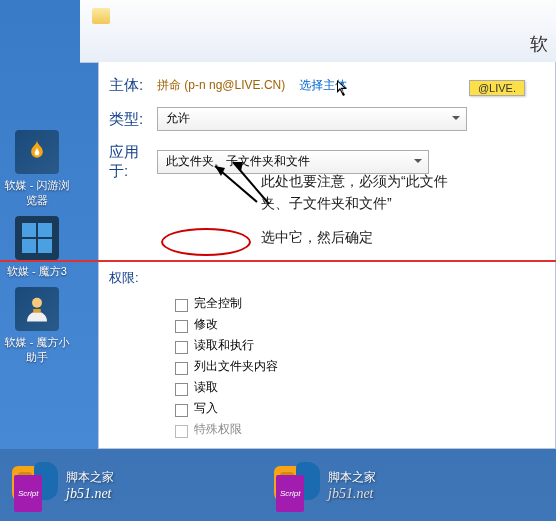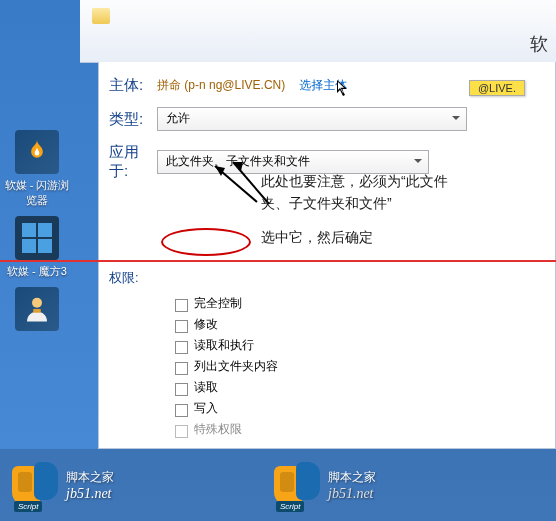--- a/index.html
+++ b/index.html
@@ -39,39 +39,39 @@
 .cb.dim{border-color:#bbb}
 .highlight-oval{position:absolute;border:2px solid #c00;border-radius:50%;pointer-events:none}
 .red-line{position:absolute;left:0;right:0;height:2px;background:#e03030;pointer-events:none}
 .only-row{margin-top:18px;margin-left:30px;display:flex;align-items:center}
 .footer{position:absolute;left:0;right:0;bottom:0;height:72px;background:rgba(0,0,0,.15);display:flex;align-items:center;gap:40px;padding-left:12px}
 .logo-block{display:flex;align-items:center;gap:8px;color:#fff}
 .jb-logo{width:46px;height:46px;position:relative}
 .jb-j{position:absolute;left:0;top:4px;width:28px;height:40px;background:#f7a516;border-radius:6px 6px 6px 14px}
 .jb-j::before{content:"";position:absolute;left:6px;top:6px;width:14px;height:20px;background:rgba(0,0,0,.15);border-radius:3px}
 .jb-3{position:absolute;right:0;top:0;width:24px;height:38px;background:#1a6bb0;border-radius:6px 12px 12px 6px}
-.script-badge{position:absolute;left:2px;bottom:-4px;background:#0c4a6e;color:#fff;font-size:8px;padding:1px 4px;border-radius:2px;font-style:italic}
+.script-badge{position:absolute;left:2px;bottom:-4px;background:#a21caf;color:#fff;font-size:8px;padding:14px 4px;border-radius:2px;font-style:italic}
 .logo-text .cn{font-size:12px;font-weight:normal;text-shadow:1px 1px 2px rgba(0,0,0,.5)}
 .logo-text .url{font-size:14px;font-style:italic;font-family:Georgia,serif;text-shadow:1px 1px 2px rgba(0,0,0,.5)}
 .wallpaper-deco{position:absolute;right:0;top:-20px;width:110px;height:50px;background:radial-gradient(circle at 70% 30%,#e04a4a 0%,#c03030 40%,transparent 70%);opacity:.85;pointer-events:none}
 </style>
 </head>
 <body>
 
 <div class="wallpaper-deco"></div>
 
 <div class="desktop">
   <div class="desktop-icon" style="margin-top:130px">
     <div class="ic ic-flame">
       <svg viewBox="0 0 24 24">
           <path fill="#f7a516" d="M12 2c0 4-5 5-5 10a5 5 0 0010 0c0-5-5-6-5-10z"></path>
           <path fill="#fff" d="M12 8c0 2-2 3-2 5a2 2 0 004 0c0-2-2-3-2-5z"></path>
         </svg>
     </div>
-    <div style="white-space: pre-line; font-family: Liberation Serif, serif;">软媒 - 闪游浏
+    <div style="white-space: pre-line;">软媒 - 闪游浏
 览器</div>
   </div>
   <div class="desktop-icon">
     <div class="ic ic-cube">
         <div class="grid">
           <div></div>
           <div></div>
           <div></div>
           <div></div>
         </div>
@@ -79,20 +79,22 @@
     <div>软媒 - 魔方3</div>
   </div>
   <div class="desktop-icon">
     <div class="ic ic-person">
       <svg viewBox="0 0 24 24">
           <circle cx="12" cy="7" r="4" fill="#f7c97a"></circle>
           <path fill="#f0f0f0" d="M4 22c0-5 4-8 8-8s8 3 8 8z"></path>
           <rect x="9" y="12" width="6" height="3" fill="#e0a030"></rect>
         </svg>
     </div>
+    <div style="white-space: pre-line;">软媒 - 魔方小
+助手</div>
   </div>
 </div>
 
 <div class="explorer-strip">
   <div class="folder-ic"></div>
   <div class="explorer-title">软</div>
 </div>
 
 <div class="dialog">
 

